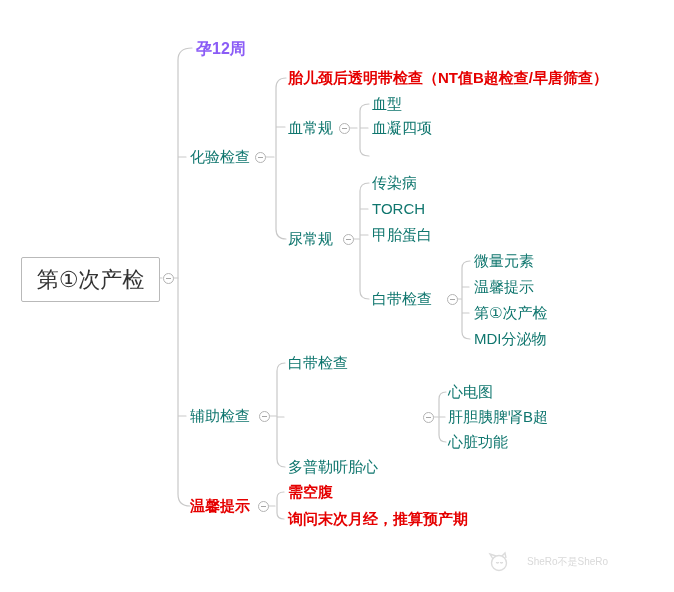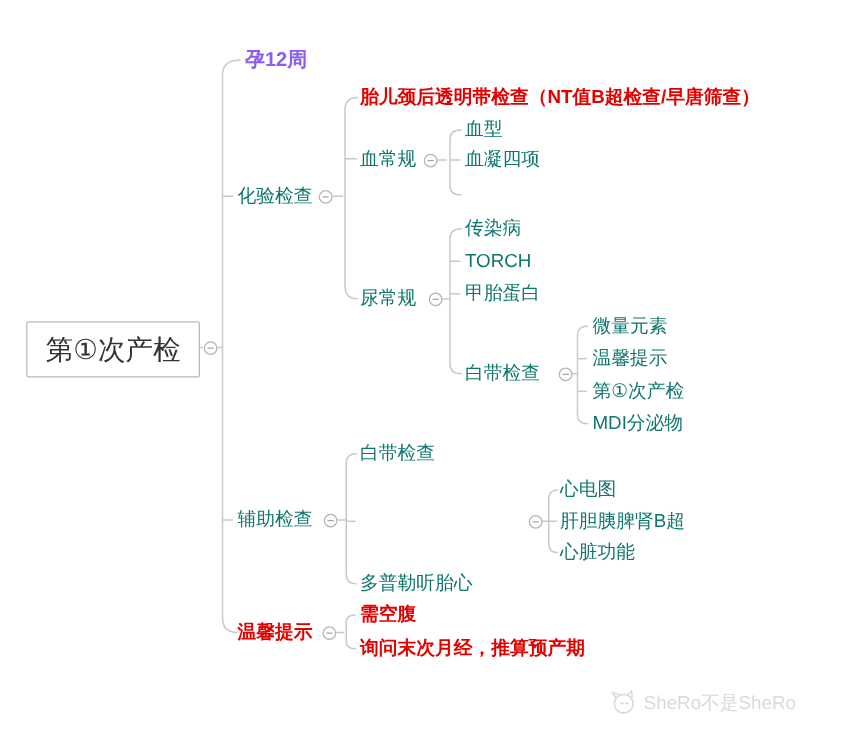--- a/index.html
+++ b/index.html
@@ -19,22 +19,22 @@
     border:1.4px solid #b9b9b9;border-radius:2px;background:#fff;
     display:flex;align-items:center;justify-content:center;
     font-size:22px;color:#333;box-sizing:border-box;white-space:nowrap;
   }
   .cb{
     position:absolute;width:11px;height:11px;border:1px solid #b3b3b3;
     border-radius:50%;background:#fff;box-sizing:border-box;cursor:pointer;
   }
   .cb i{position:absolute;left:2px;right:2px;top:4px;height:1px;background:#a6a6a6;display:block;}
   .wm{
-    position:absolute;left:486px;top:550px;display:flex;align-items:center;gap:5px;
-    color:#d9d9d9;font-size:15px;
+    position:absolute;left:486px;top:550px;display:flex;align-items:center;gap:17px;
+    color:#d9d9d9;font-size:10px;
   }
 </style>
 </head>
 <body>
 
 <div class="stage">
 
   <svg class="wires" viewBox="0 0 674 592" xmlns="http://www.w3.org/2000/svg">
     <g stroke="#c9c9c9" stroke-width="1.2" fill="none" stroke-linecap="round">
 

